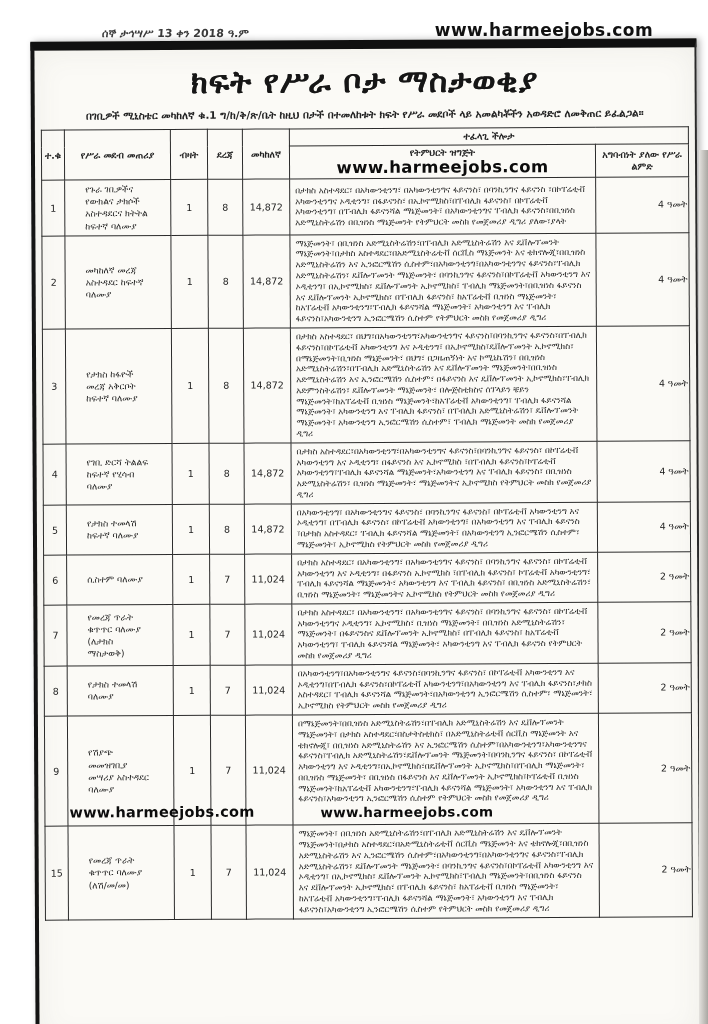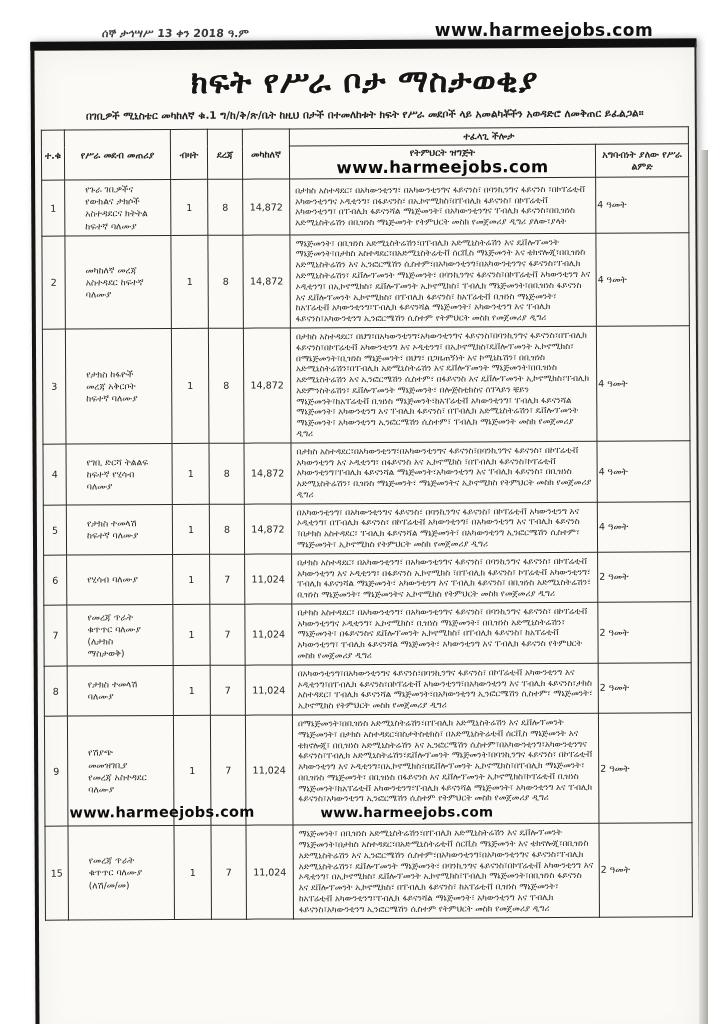--- a/index.html
+++ b/index.html
@@ -48,21 +48,21 @@
   col.c-no{width:23px;}
   col.c-pos{width:106px;}
   col.c-q{width:37px;}
   col.c-l{width:35px;}
   col.c-s{width:47px;}
   col.c-exp{width:93px;}
   td.cell-no{font-size:9.5px;text-align:center;}
   td.cell-pos{font-size:9px;font-weight:500;padding:3px 20px;vertical-align:middle;line-height:1.35;position:relative;}
   td.cell-num{font-size:9.5px;text-align:center;}
   td.cell-edu{font-size:8.5px;line-height:1.27;padding:3px 5px;vertical-align:middle;text-align:left;color:#242424;}
-  td.cell-exp{font-size:9.4px;text-align:left;}
+  td.cell-exp{font-size:9.4px;text-align:right;}
   .skill-head{font-size:9.5px;}
   .edu-head-cell{padding:1px 2px;}
   .wm-hdr{font-size:16.5px;font-weight:bold;letter-spacing:.4px;color:#0c0c0c;display:block;line-height:1.1;}
   .wm-abs{
     position:absolute;left:1px;bottom:3px;z-index:4;
     font-size:14.5px;font-weight:bold;white-space:nowrap;color:#0c0c0c;letter-spacing:.3px;
   }
   .wm-inline{
     font-size:13.5px;font-weight:bold;color:#0c0c0c;margin-left:22px;letter-spacing:.3px;white-space:nowrap;
   }
@@ -147,21 +147,21 @@
         <td class="cell-no">5</td>
         <td class="cell-pos">የታክስ ተመላሽ ከፍተኛ ባለሙያ</td>
         <td class="cell-num">1</td>
         <td class="cell-num">8</td>
         <td class="cell-num">14,872</td>
         <td class="cell-edu">በአካውንቲንግ፣ በአካውንቲንግና ፋይናንስ፣ በባንኪንግና ፋይናንስ፣ በኮፐሬቲቭ አካውንቲንግ እና ኦዲቲንግ፣ በፐብሊክ ፋይናንስ፣ በኮፐሬቲቭ አካውንቲንግ፣ በአካውንቲንግ እና ፐብሊክ ፋይናንስ ፣በታክስ አስተዳደር፣ ፐብሊክ ፋይናንሻል ማኔጅመንት፣ በአካውንቲንግ ኢንፎርሜሽን ሲስተም፣ ማኔጅመንት፣ ኢኮኖሚክስ የትምህርት መስክ የመጀመሪያ ዲግሪ</td>
         <td class="cell-exp">4 ዓመት</td>
       </tr>
       <tr>
         <td class="cell-no">6</td>
-        <td class="cell-pos">የሂሳብ ባለሙያ</td>
+        <td class="cell-pos">ሲስተም ባለሙያ</td>
         <td class="cell-num">1</td>
         <td class="cell-num">7</td>
         <td class="cell-num">11,024</td>
         <td class="cell-edu">በታክስ አስተዳደር፣ በአካውንቲንግ፣ በአካውንቲንግና ፋይናንስ፣ በባንኪንግና ፋይናንስ፣ በኮፐሬቲቭ አካውንቲንግ እና ኦዲቲንግ፣ በፋይናንስ ኢኮኖሚክስ ፣በፐብሊክ ፋይናንስ፣ ኮፐሬቲቭ አካውንቲንግ፣ ፐብሊክ ፋይናንሻል ማኔጅመንት፣ አካውንቲንግ እና ፐብሊክ ፋይናንስ፣ በቢዝነስ አድሚኒስትሬሽን፣ ቢዝነስ ማኔጅመንት፣ ማኔጅመንትና ኢኮኖሚክስ የትምህርት መስክ የመጀመሪያ ዲግሪ</td>
         <td class="cell-exp">2 ዓመት</td>
       </tr>
       <tr>
         <td class="cell-no">7</td>
         <td class="cell-pos">የመረጃ ጥራት ቁጥጥር ባለሙያ (ለታክስ ማስታወቅ)</td>
         <td class="cell-num">1</td>
@@ -175,21 +175,21 @@
         <td class="cell-pos">የታክስ ተመላሽ ባለሙያ</td>
         <td class="cell-num">1</td>
         <td class="cell-num">7</td>
         <td class="cell-num">11,024</td>
         <td class="cell-edu">በአካውንቲንግ፣በአካውንቲንግና ፋይናንስ፣በባንኪንግና ፋይናንስ፣ በኮፐሬቲቭ አካውንቲንግ እና ኦዲቲንግ፣በፐብሊክ ፋይናንስ፣በኮፐሬቲቭ አካውንቲንግ፣በአካውንቲንግ እና ፐብሊክ ፋይናንስ፣ታክስ አስተዳደር፣ ፐብሊክ ፋይናንሻል ማኔጅመንት፣በአካውንቲንግ ኢንፎርሜሽን ሲስተም፣ ማኔጅመንት፣ ኢኮኖሚክስ የትምህርት መስክ የመጀመሪያ ዲግሪ</td>
         <td class="cell-exp">2 ዓመት</td>
       </tr>
       <tr>
         <td class="cell-no">9</td>
         <td class="cell-pos">
-          <span>የሽያጭ መመዝገቢያ የመረጃ አስተዳደር ባለሙያ</span>
+          <span>የሽያጭ መመዝገቢያ መሣሪያ አስተዳደር ባለሙያ</span>
           <span class="wm-abs">www.harmeejobs.com</span>
         </td>
         <td class="cell-num">1</td>
         <td class="cell-num">7</td>
         <td class="cell-num">11,024</td>
         <td class="cell-edu">
           <span>በማኔጅመንት፣በቢዝነስ አድሚኒስትሬሽን፣በፐብሊክ አድሚኒስትሬሽን እና ዴቨሎፕመንት ማኔጅመንት፣ በታክስ አስተዳደር፣በስታትስቲክስ፣ በአድሚኒስትሬቲቭ ሰርቪስ ማኔጅመንት እና ቴክኖሎጂ፣ በቢዝነስ አድሚኒስትሬሽን እና ኢንፎርሜሽን ሲስተም፣በአካውንቲንግ፣አካውንቲንግና ፋይናንስ፣ፐብሊክ አድሚኒስትሬሽን፣ዴቨሎፕመንት ማኔጅመንት፣በባንኪንግና ፋይናንስ፣ በኮፐሬቲቭ አካውንቲንግ እና ኦዲቲንግ፣በኢኮኖሚክስ፣በዴቨሎፕመንት ኢኮኖሚክስ፣በፐብሊክ ማኔጅመንት፣ በቢዝነስ ማኔጅመንት፣ በቢዝነስ በፋይናንስ እና ዴቨሎፕመንት ኢኮኖሚክስ፣ኮፐሬቲቭ ቢዝነስ ማኔጅመንት፣ከአፐሬቲቭ አካውንቲንግ፣ፐብሊክ ፋይናንሻል ማኔጅመንት፣ አካውንቲንግ እና ፐብሊክ ፋይናንስ፣አካውንቲንግ ኢንፎርሜሽን ሲስተም የትምህርት መስክ የመጀመሪያ ዲግሪ</span>
           <span class="wm-inline">www.harmeejobs.com</span>
         </td>
         <td class="cell-exp">2 ዓመት</td>

